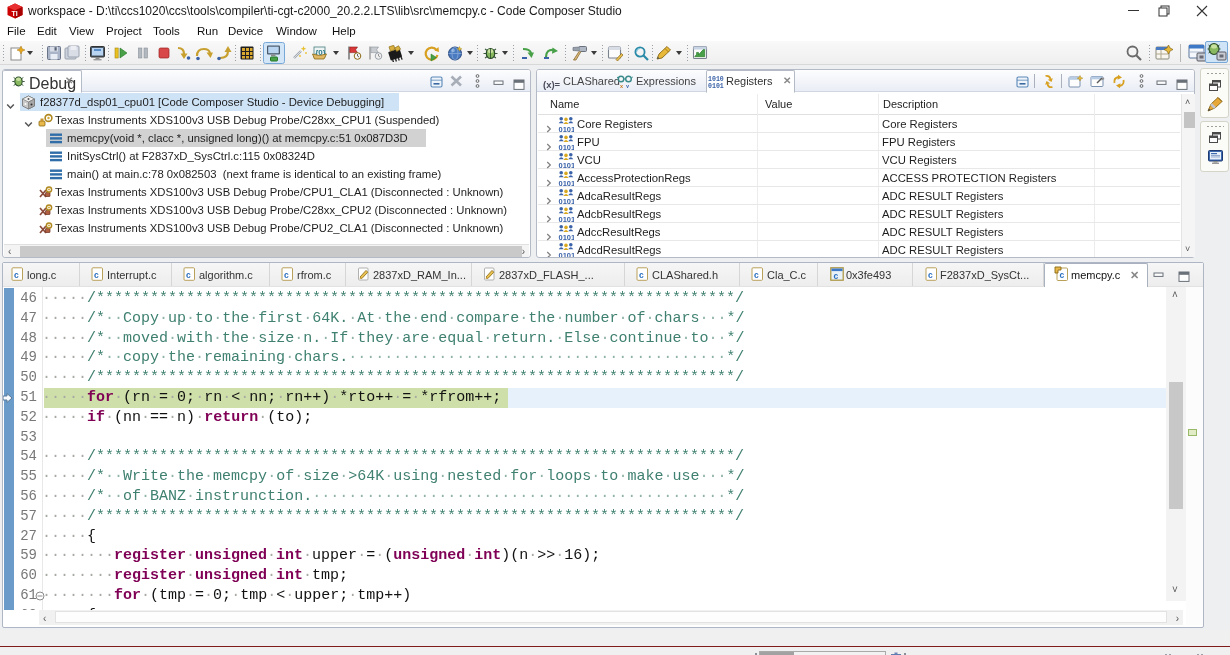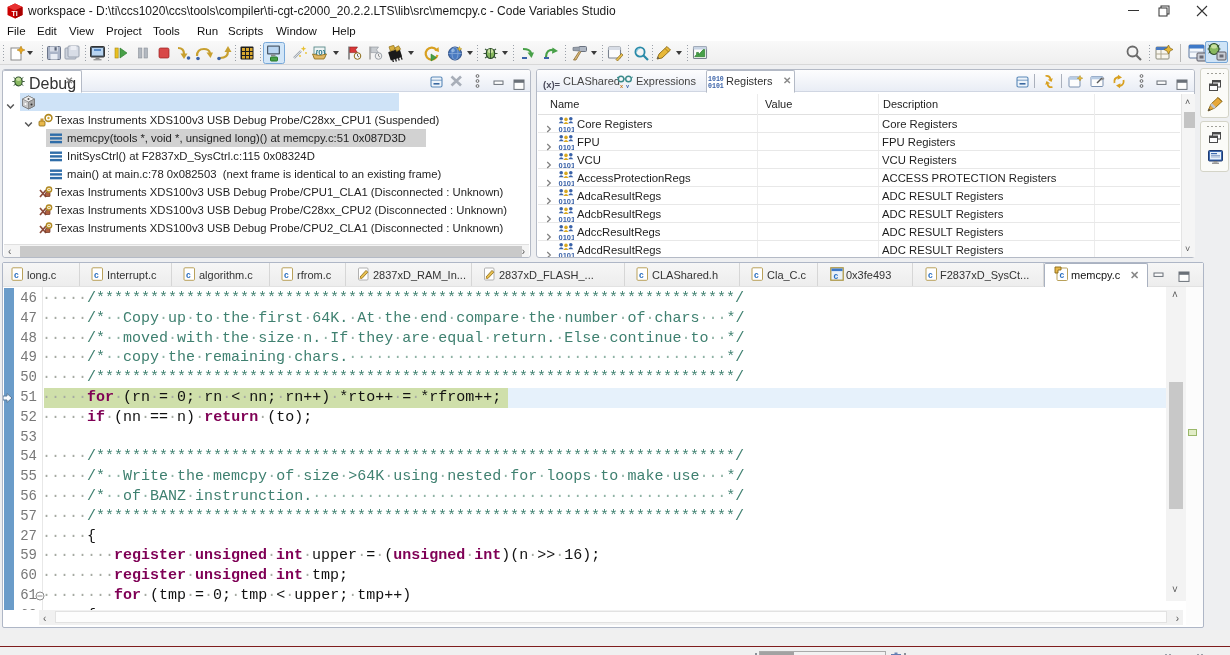--- a/index.html
+++ b/index.html
@@ -18,41 +18,41 @@
 </style></head>
 <body>
 
 <div class="abs" style="left:0;top:0;width:1230px;height:22px;background:#fff">
   <div class="abs" style="left:7px;top:3px"><svg width="16" height="16" viewBox="0 0 16 16">
         <polygon points="8,0.5 15.5,4 15.5,12 8,15.5 0.5,12 0.5,4" fill="#cc0000"></polygon>
         <polygon points="8,0.5 15.5,4 8,7.5 0.5,4" fill="#e83030"></polygon>
         <polygon points="8,7.5 15.5,4 15.5,12 8,15.5" fill="#a80000"></polygon>
         <text x="4.5" y="13" font-family="Liberation Sans" font-size="7" font-weight="bold" fill="#fff">TI</text>
       </svg></div>
-  <div class="abs" style="left:28px;top:4px;font-size:12px;color:#1a1a1a">workspace - D:\ti\ccs1020\ccs\tools\compiler\ti-cgt-c2000_20.2.2.LTS\lib\src\memcpy.c - Code Variables Studio</div>
+  <div class="abs" style="left:28px;top:4px;font-size:12px;color:#1a1a1a">workspace - D:\ti\ccs1020\ccs\tools\compiler\ti-cgt-c2000_20.2.2.LTS\lib\src\memcpy.c - Code Composer Studio</div>
 
 <div style="position:absolute;left:1128px;top:10px;width:11px;height:1.2px;background:#333"></div>
 <svg style="position:absolute;left:1158px;top:5px" width="12" height="12" viewBox="0 0 12 12">
       <rect x="3" y="1" width="8" height="8" fill="none" stroke="#333"></rect>
       <rect x="1" y="3" width="8" height="8" fill="#fff" stroke="#333"></rect>
     </svg>
 <svg style="position:absolute;left:1196px;top:5px" width="12" height="12" viewBox="0 0 12 12">
       <path d="M1 1 L11 11 M11 1 L1 11" stroke="#333" stroke-width="1.1"></path>
     </svg>
 
 </div>
 
 <div class="menu abs" style="left:0;top:22px;width:1230px;height:19px;background:#fff">
   <span style="left:7px">File</span>
     <span style="left:37px">Edit</span>
     <span style="left:69px">View</span>
   <span style="left:106px">Project</span>
     <span style="left:153px">Tools</span>
     <span style="left:197px">Run</span>
-  <span style="left:228px">Scripts</span>
+  <span style="left:228px">Device</span>
     <span style="left:276px">Window</span>
     <span style="left:332px">Help</span>
 </div>
 
 <div class="abs" style="left:0;top:41px;width:1230px;height:24px;background:linear-gradient(#f9f9f9,#efefef);border-bottom:1px solid #d8d8d8">
 <div class="tsep" style="top:3px;left:2px"></div>
 <div class="tsep" style="top:3px;left:41px"></div>
 <div class="tsep" style="top:3px;left:84px"></div>
 <div class="tsep" style="top:3px;left:107px"></div>
 <div class="tsep" style="top:3px;left:234px"></div>
@@ -303,37 +303,38 @@
             <path d="M1.2 2.5 L4.5 6 L7.8 2.5" fill="none" stroke="#555" stroke-width="1.5"></path>
           </svg></div>
 <div style="position:absolute;left:20px;top:94px"><svg width="15" height="15" viewBox="0 0 15 15">
             <polygon points="7.5,1 13.5,4 13.5,11 7.5,14 1.5,11 1.5,4" fill="#c9c9c9" stroke="#6e6e6e" stroke-width="0.8"></polygon>
             <polygon points="7.5,1 13.5,4 7.5,7 1.5,4" fill="#eeeeee" stroke="#6e6e6e" stroke-width="0.6"></polygon>
             <polygon points="7.5,7 13.5,4 13.5,11 7.5,14" fill="#a8a8a8" stroke="#6e6e6e" stroke-width="0.6"></polygon>
             <circle cx="7.5" cy="4" r="1" fill="#555"></circle>
             <circle cx="4.5" cy="9" r="1" fill="#fff"></circle>
             <circle cx="10.5" cy="9.5" r="1" fill="#333"></circle>
           </svg></div>
+<div class="tt" style="left:39px;top:95px">f28377d_dsp01_cpu01 [Code Composer Studio - Device Debugging]</div>
 <div style="position:absolute;left:23px;top:114px"><svg width="9" height="9" viewBox="0 0 9 9">
             <path d="M1.2 2.5 L4.5 6 L7.8 2.5" fill="none" stroke="#555" stroke-width="1.5"></path>
           </svg></div>
 <div style="position:absolute;left:37px;top:112px"><svg width="15" height="15" viewBox="0 0 15 15">
             <rect x="1" y="8" width="6" height="5" rx="1" fill="#e8b84b" stroke="#8a6914" stroke-width="0.8"></rect>
             <rect x="2.5" y="5.5" width="3" height="3" fill="#c89530"></rect>
             <circle cx="10.5" cy="5" r="3.4" fill="none" stroke="#b08820" stroke-width="1.6"></circle>
             <circle cx="10.5" cy="5" r="1.2" fill="#d4a830"></circle>
           </svg></div>
 <div class="tt" style="left:54px;top:113px">Texas Instruments XDS100v3 USB Debug Probe/C28xx_CPU1 (Suspended)</div>
 <div style="position:absolute;left:45px;top:128px;width:380px;height:18px;background:#d2d2d2"></div>
 <div style="position:absolute;left:48px;top:130px"><svg width="14" height="13" viewBox="0 0 14 13">
             <rect x="1" y="1.5" width="12" height="2.4" fill="#2f6da8"></rect>
             <rect x="1" y="5.2" width="12" height="2.4" fill="#2f6da8"></rect>
             <rect x="1" y="8.9" width="12" height="2.4" fill="#2f6da8"></rect>
           </svg></div>
-<div class="tt" style="left:66px;top:131px">memcpy(tools *, void *, unsigned long)() at memcpy.c:51 0x087D3D</div>
+<div class="tt" style="left:66px;top:131px">memcpy(void *, clacc *, unsigned long)() at memcpy.c:51 0x087D3D</div>
 <div style="position:absolute;left:48px;top:148px"><svg width="14" height="13" viewBox="0 0 14 13">
             <rect x="1" y="1.5" width="12" height="2.4" fill="#2f6da8"></rect>
             <rect x="1" y="5.2" width="12" height="2.4" fill="#2f6da8"></rect>
             <rect x="1" y="8.9" width="12" height="2.4" fill="#2f6da8"></rect>
           </svg></div>
 <div class="tt" style="left:66px;top:149px">InitSysCtrl() at F2837xD_SysCtrl.c:115 0x08324D</div>
 <div style="position:absolute;left:48px;top:166px"><svg width="14" height="13" viewBox="0 0 14 13">
             <rect x="1" y="1.5" width="12" height="2.4" fill="#2f6da8"></rect>
             <rect x="1" y="5.2" width="12" height="2.4" fill="#2f6da8"></rect>
             <rect x="1" y="8.9" width="12" height="2.4" fill="#2f6da8"></rect>

